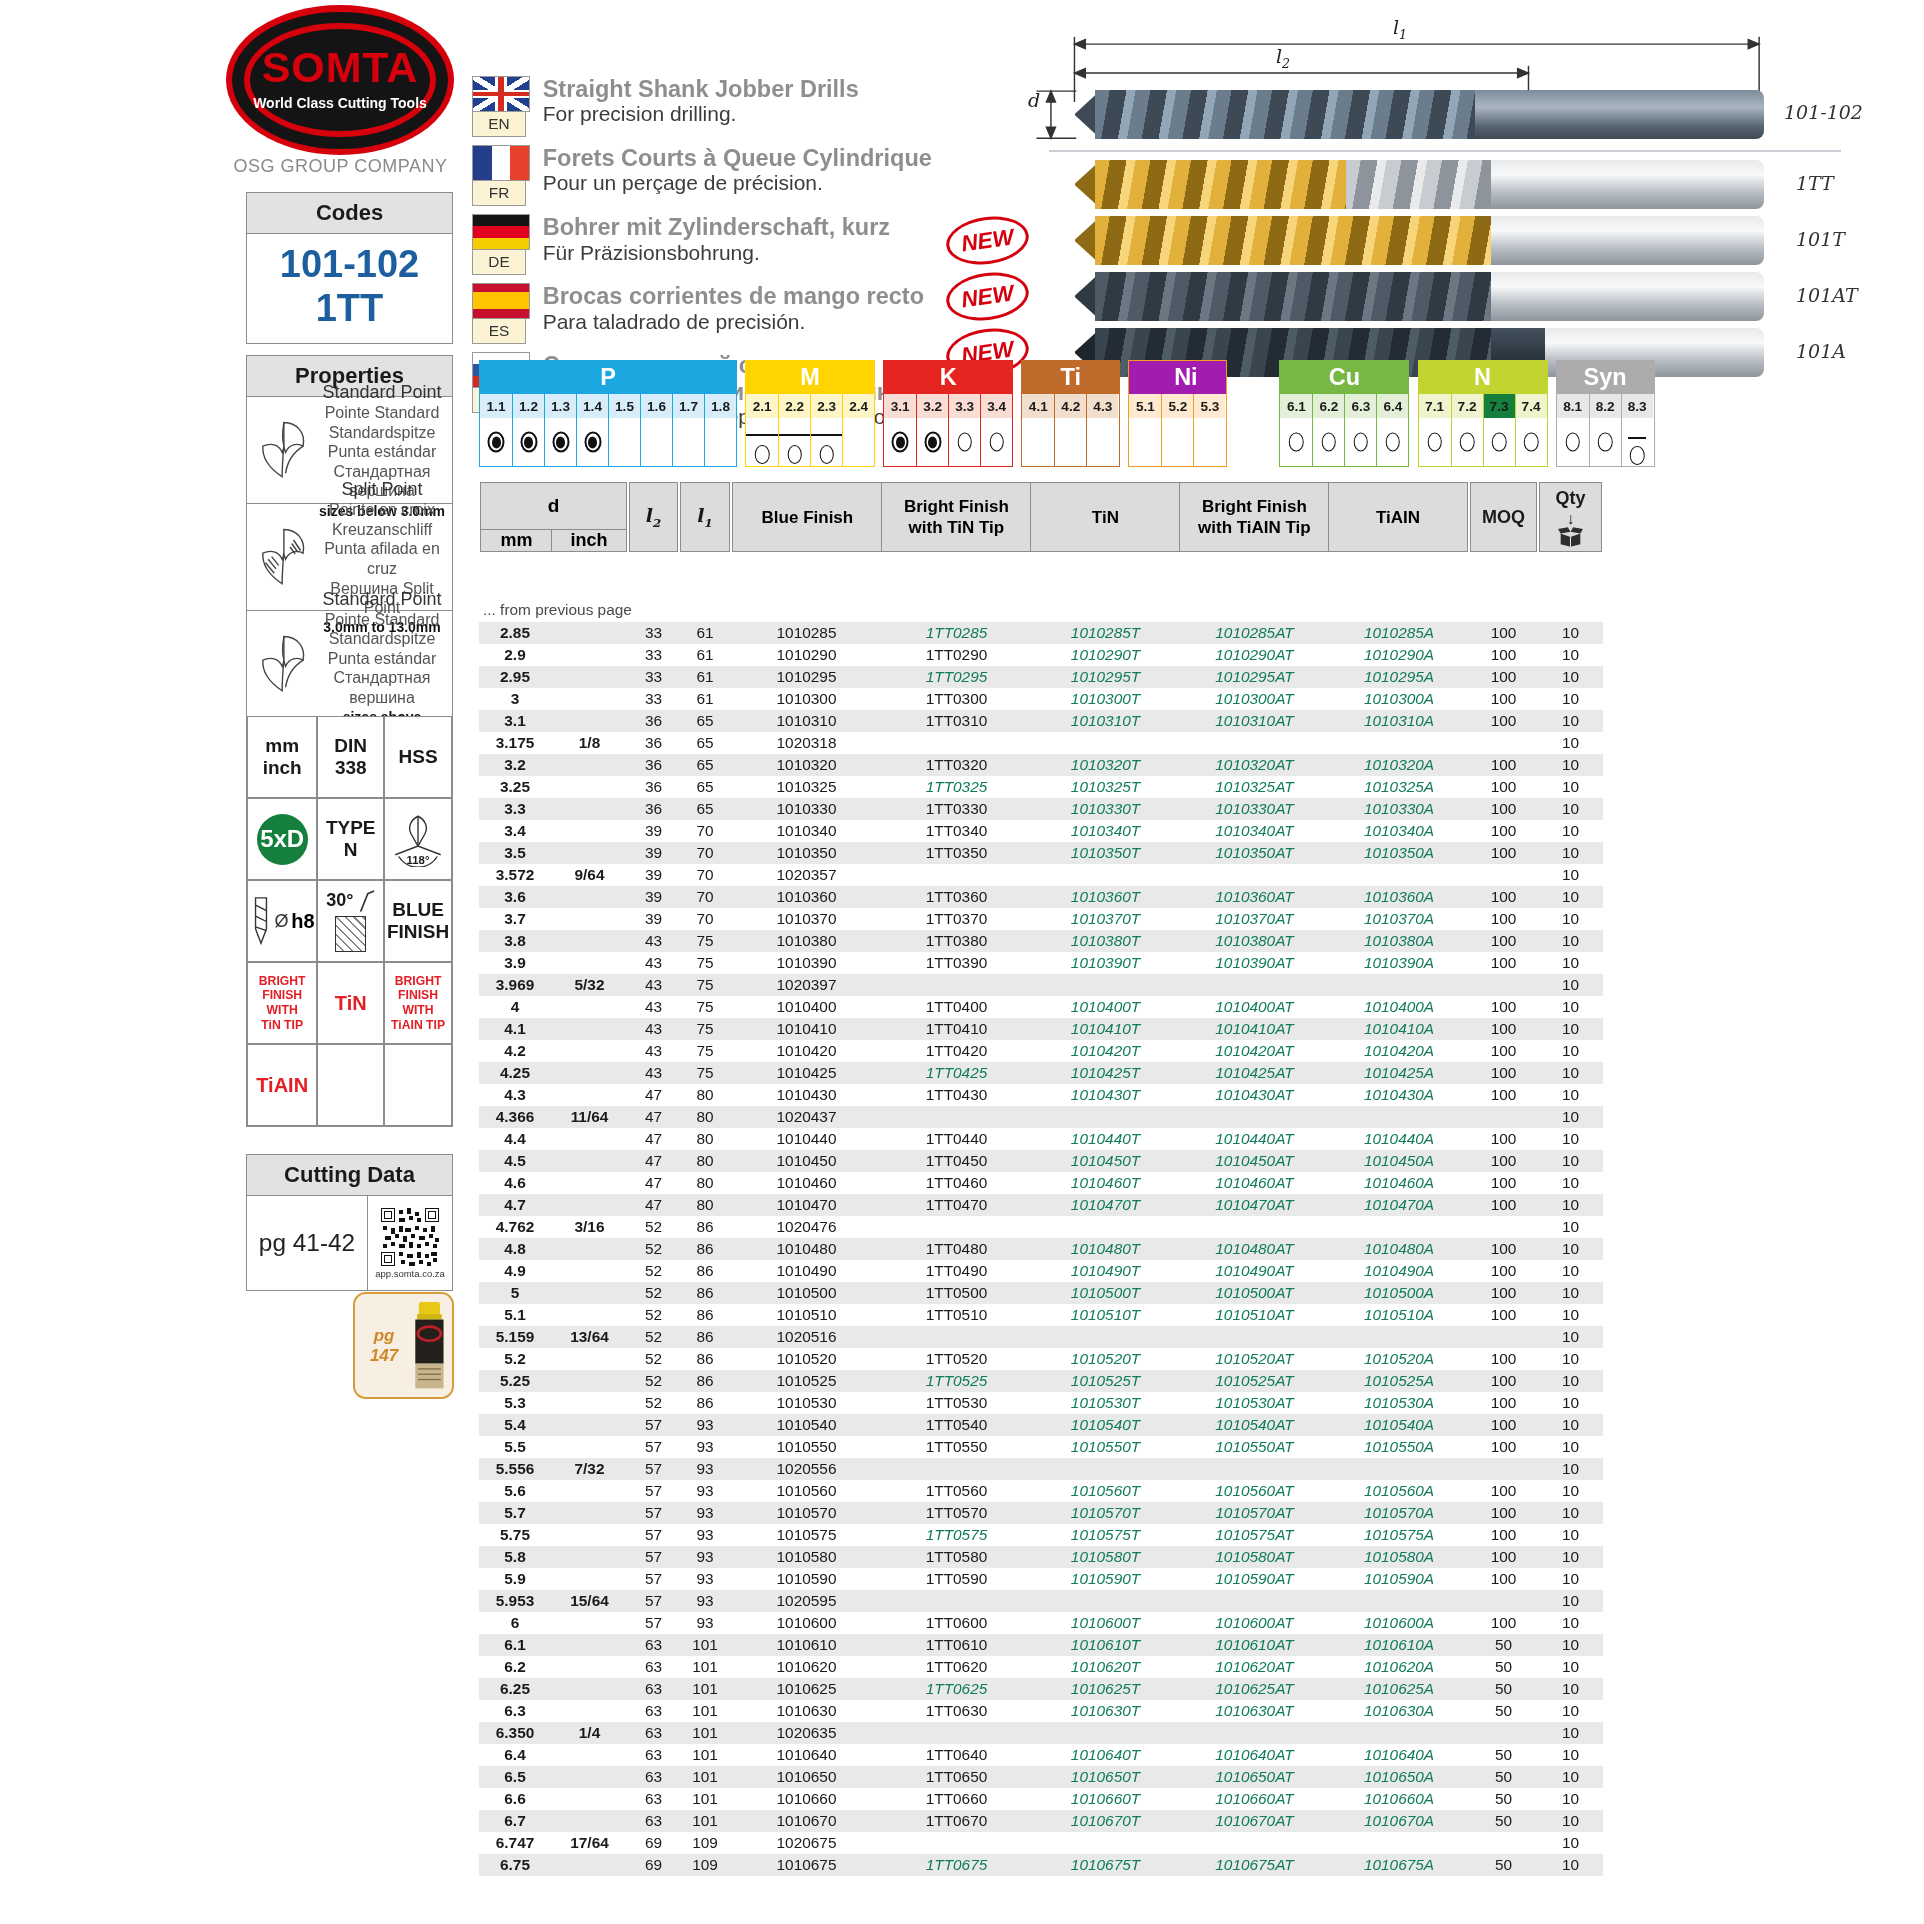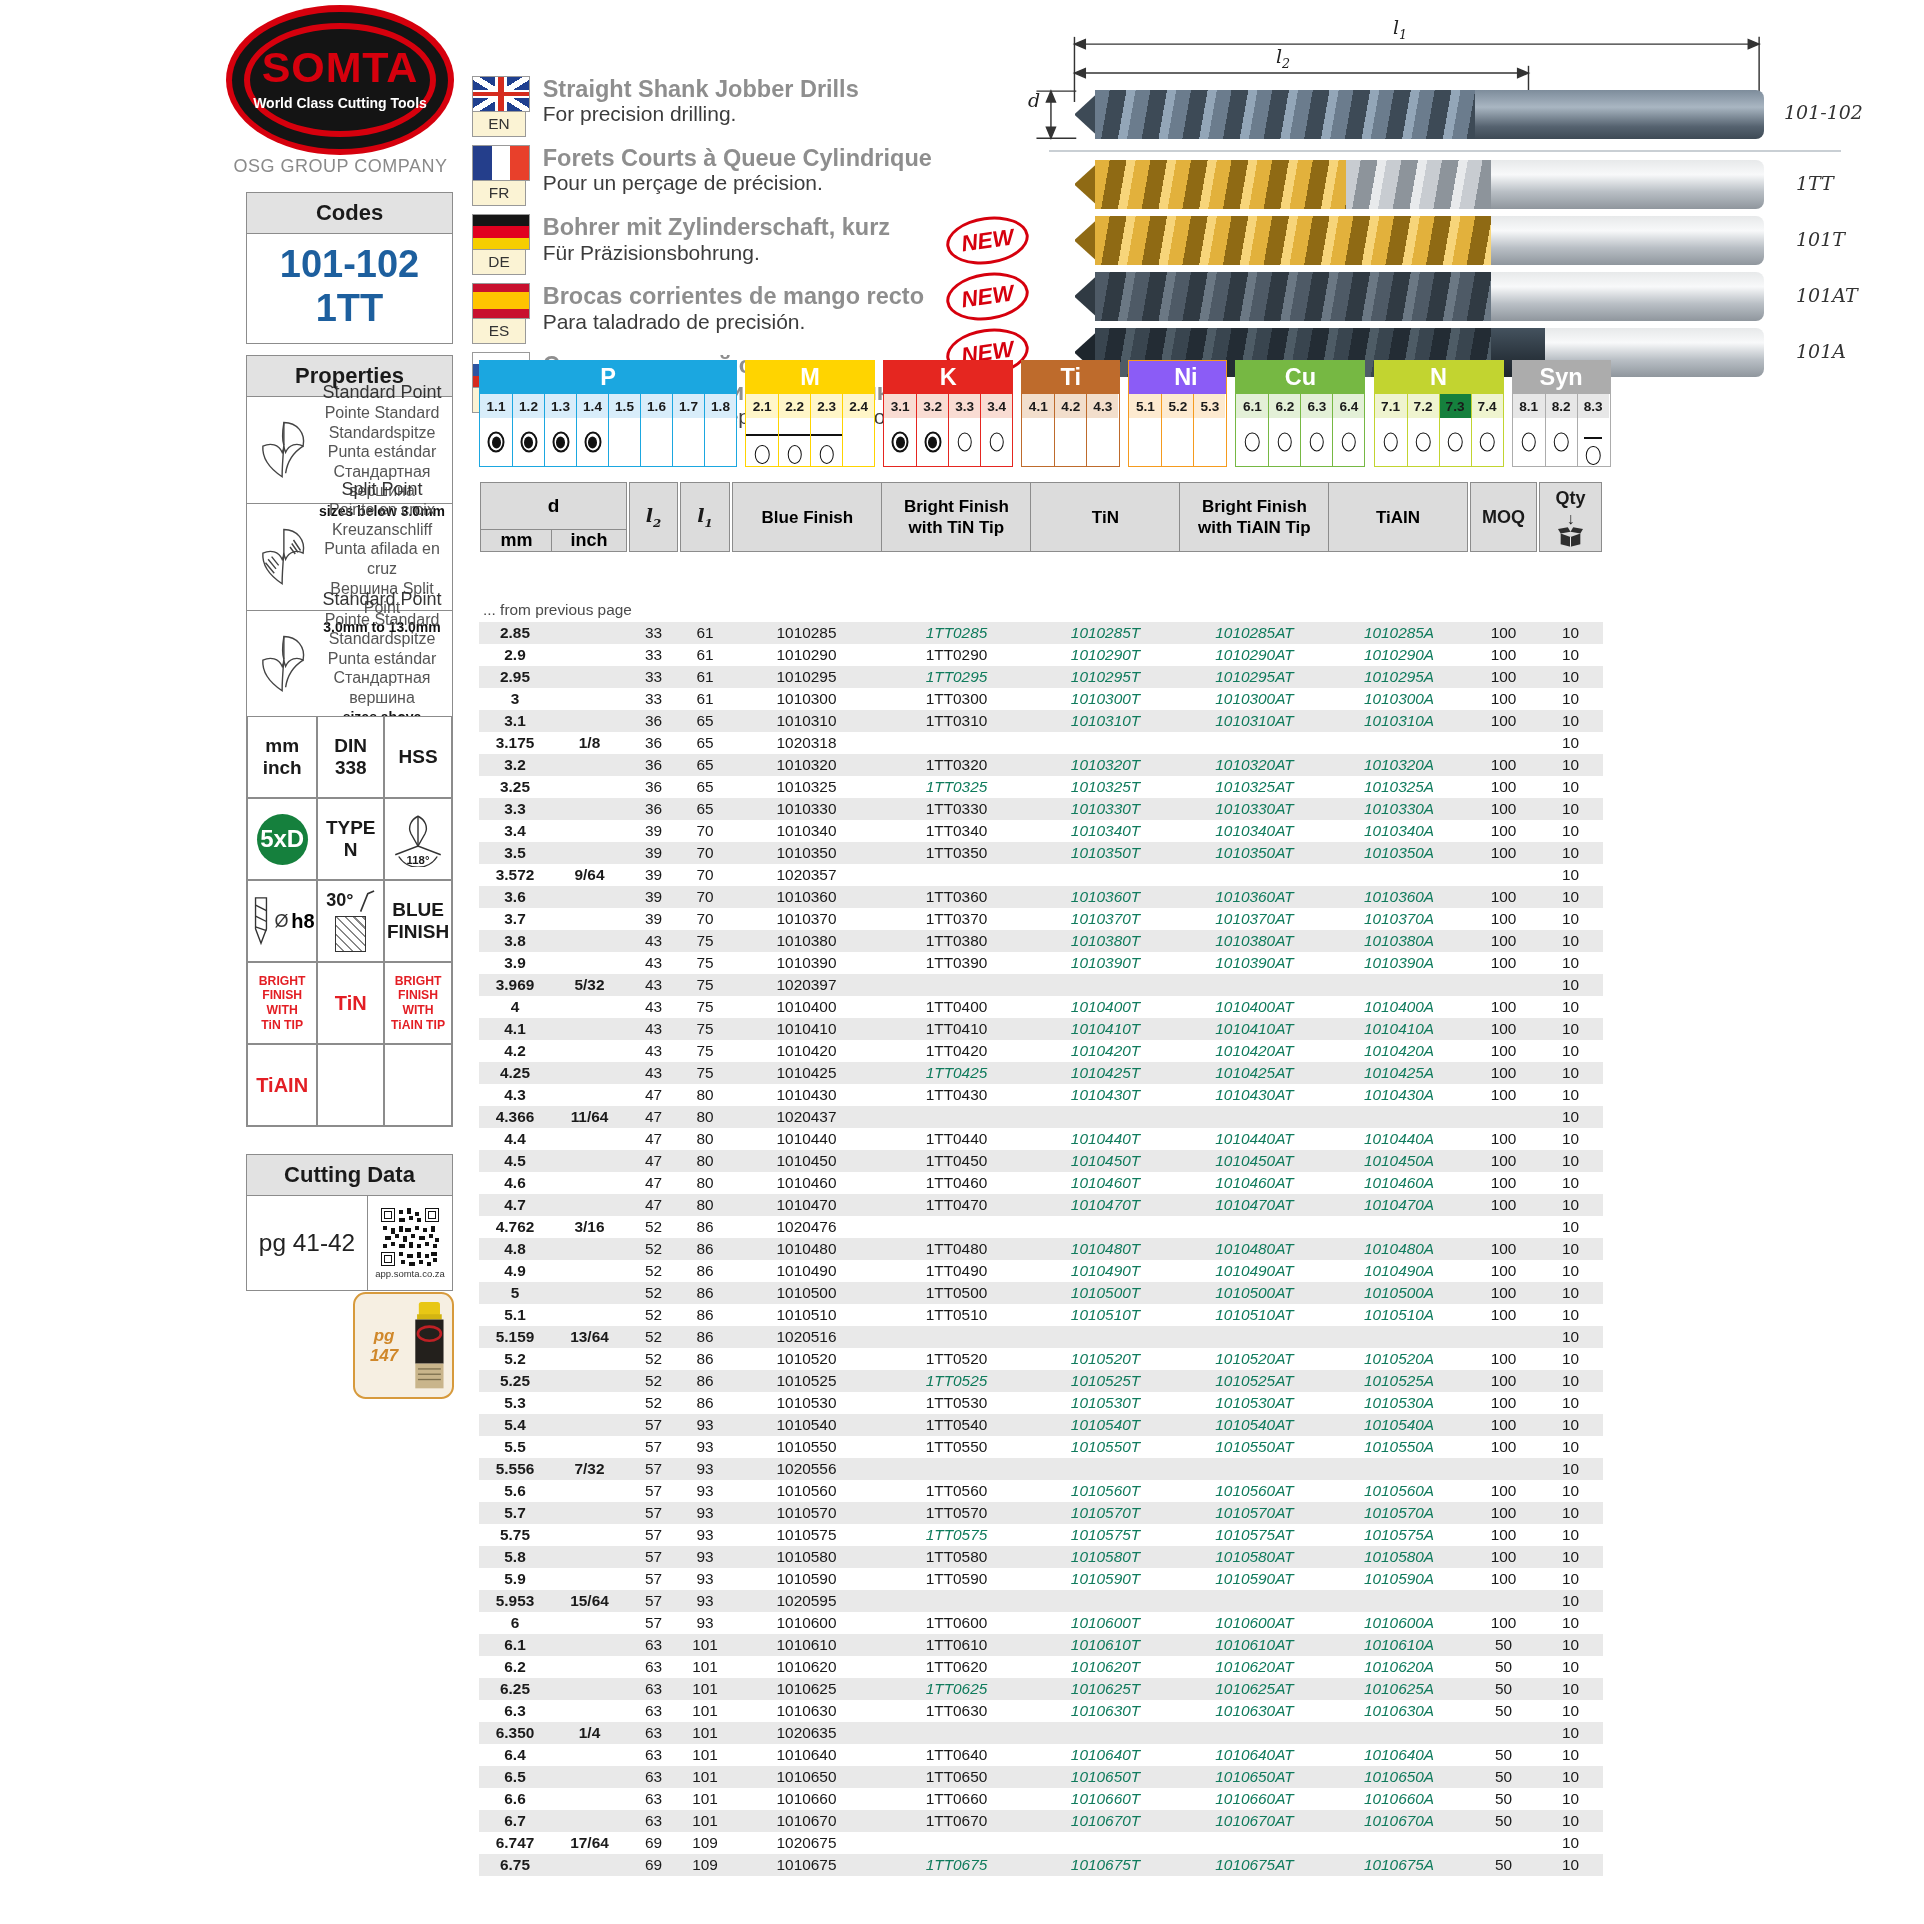--- a/index.html
+++ b/index.html
@@ -635,34 +635,34 @@
           <div class="mat-num" style="border-color: rgb(190, 107, 44); background: rgb(242, 222, 204);">4.3</div>
         </div>
     <div class="mat-marks">
           <div class="mat-mark" style="border-color: rgb(190, 107, 44);"></div>
           <div class="mat-mark" style="border-color: rgb(190, 107, 44);"></div>
           <div class="mat-mark" style="border-color: rgb(190, 107, 44);"></div>
         </div>
   </div>
 
   <div class="mat-group" style="border-color: rgb(245, 155, 30); flex: 0 0 99px;">
-    <div class="mat-head" style="background: #8b5cf6; padding-left: 16px;">Ni</div>
+    <div class="mat-head" style="background: #a21caf; padding-left: 16px;">Ni</div>
     <div class="mat-nums">
           <div class="mat-num" style="border-color: rgb(245, 155, 30); background: rgb(253, 234, 208);">5.1</div>
           <div class="mat-num" style="border-color: rgb(245, 155, 30); background: rgb(253, 234, 208);">5.2</div>
           <div class="mat-num" style="border-color: rgb(245, 155, 30); background: rgb(253, 234, 208);">5.3</div>
         </div>
     <div class="mat-marks">
           <div class="mat-mark" style="border-color: rgb(245, 155, 30);"></div>
           <div class="mat-mark" style="border-color: rgb(245, 155, 30);"></div>
           <div class="mat-mark" style="border-color: rgb(245, 155, 30);"></div>
         </div>
   </div>
 
-  <div class="mat-group" style="border-color: rgb(118, 184, 67); flex: 0 0 130px;">
+  <div class="mat-group" style="border-color: rgb(118, 184, 67); flex: 0 0 130px; margin-left: 44px;">
     <div class="mat-head" style="background: rgb(118, 184, 67);">Cu</div>
     <div class="mat-nums">
           <div class="mat-num" style="border-color: rgb(118, 184, 67); background: rgb(227, 240, 215);">6.1</div>
           <div class="mat-num" style="border-color: rgb(118, 184, 67); background: rgb(227, 240, 215);">6.2</div>
           <div class="mat-num" style="border-color: rgb(118, 184, 67); background: rgb(227, 240, 215);">6.3</div>
           <div class="mat-num" style="border-color: rgb(118, 184, 67); background: rgb(227, 240, 215);">6.4</div>
         </div>
     <div class="mat-marks">
           <div class="mat-mark" style="border-color: rgb(118, 184, 67);">
             <span class="mk-o"></span>

